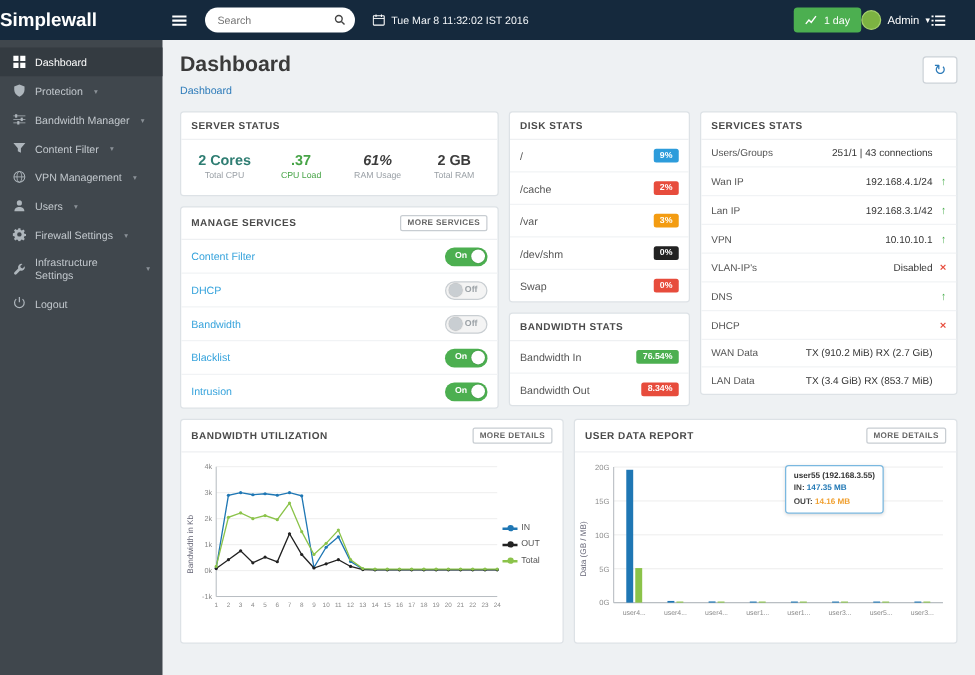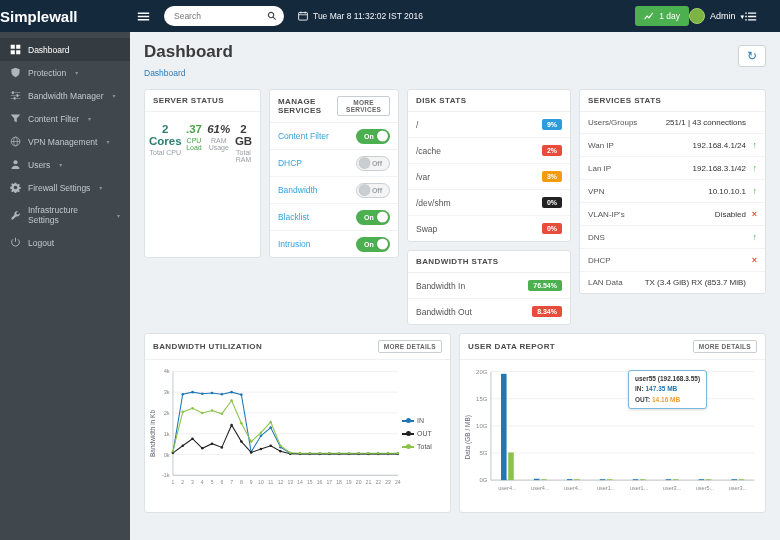--- a/index.html
+++ b/index.html
@@ -30,32 +30,32 @@
   .sb-caret{font-size:6px;color:#8a9197;margin-left:2px}
 
   .main{flex:1;padding:10px 14px;overflow:hidden;position:relative}
   .content-hd{position:relative;margin-bottom:9px}
   .page-title{font-size:17px;font-weight:600;color:#3b3b3b}
   .breadcrumb{font-size:8.5px;color:#2d7bb9;margin-top:2px;cursor:pointer;display:inline-block}
   .refresh-btn{position:absolute;right:0;top:3px;width:28px;height:22px;background:#fff;border:1px solid #ccd2d7;border-radius:3px;color:#2d7bb9;font-size:12px;cursor:pointer;line-height:20px;text-align:center}
 
   
   .row1{display:flex;gap:8px;align-items:flex-start}
-  .col1{width:255px;flex-shrink:0;display:flex;flex-direction:row;gap:8px}
-  .col2{width:164px;flex-shrink:0;display:flex;flex-direction:column;gap:8px}
+  .col1{width:255px;flex-shrink:0;display:flex;flex-direction:column;gap:8px}
+  .col2{width:145px;flex-shrink:0;display:flex;flex-direction:column;gap:8px}
   .col3{flex:1;display:flex;flex-direction:column}
   .row2{display:flex;gap:8px;margin-top:8px}
   .row2 .card{flex:1}
   .card{background:#fff;border:1px solid #dde2e6;border-radius:3px;overflow:visible;position:relative}
   .card-hd{display:flex;align-items:center;justify-content:space-between;padding:6px 8px;border-bottom:1px solid #eef0f2}
   .card-title{font-size:8px;font-weight:700;color:#4a4a4a;letter-spacing:.4px}
   .mini-btn{font-size:6.5px;font-weight:700;color:#666;border:1px solid #c8cdd2;border-radius:2px;padding:2px 5px;background:#fff;letter-spacing:.3px;cursor:pointer;font-family:inherit}
 
   
-  .stats{display:flex;padding:11px 4px 24px}
+  .stats{display:flex;padding:11px 4px 12px}
   .stat{flex:1;text-align:center}
   .stat-value{font-size:11.5px;font-weight:700}
   .stat-label{font-size:7px;margin-top:2px}
 
   
   .ms-row{display:flex;align-items:center;justify-content:space-between;padding:5.5px 8px;border-bottom:1px solid #f1f3f5}
   .ms-row:last-child{border-bottom:none}
   .ms-link{font-size:8.5px;color:#36a3dc;cursor:pointer}
   .toggle{position:relative;width:34px;height:15px;border-radius:8px;cursor:pointer;flex-shrink:0}
   .toggle.on{background:#4caf50}
@@ -386,20 +386,25 @@
           </div>
           <div class="ss-row">
             <span class="ss-label">DNS</span>
             <span class="ss-value"></span>
             <span class="ss-status" style="color: rgb(76, 175, 80);">↑</span>
           </div>
           <div class="ss-row">
             <span class="ss-label">DHCP</span>
             <span class="ss-value"></span>
             <span class="ss-status" style="color: rgb(231, 76, 60);">×</span>
+          </div>
+          <div class="ss-row">
+            <span class="ss-label">WAN Data</span>
+            <span class="ss-value">TX (910.2 MiB) RX (2.7 GiB)</span>
+            <span class="ss-status"></span>
           </div>
           <div class="ss-row">
             <span class="ss-label">LAN Data</span>
             <span class="ss-value">TX (3.4 GiB) RX (853.7 MiB)</span>
             <span class="ss-status"></span>
           </div>
         </div>
       </div>
     </div>
 

